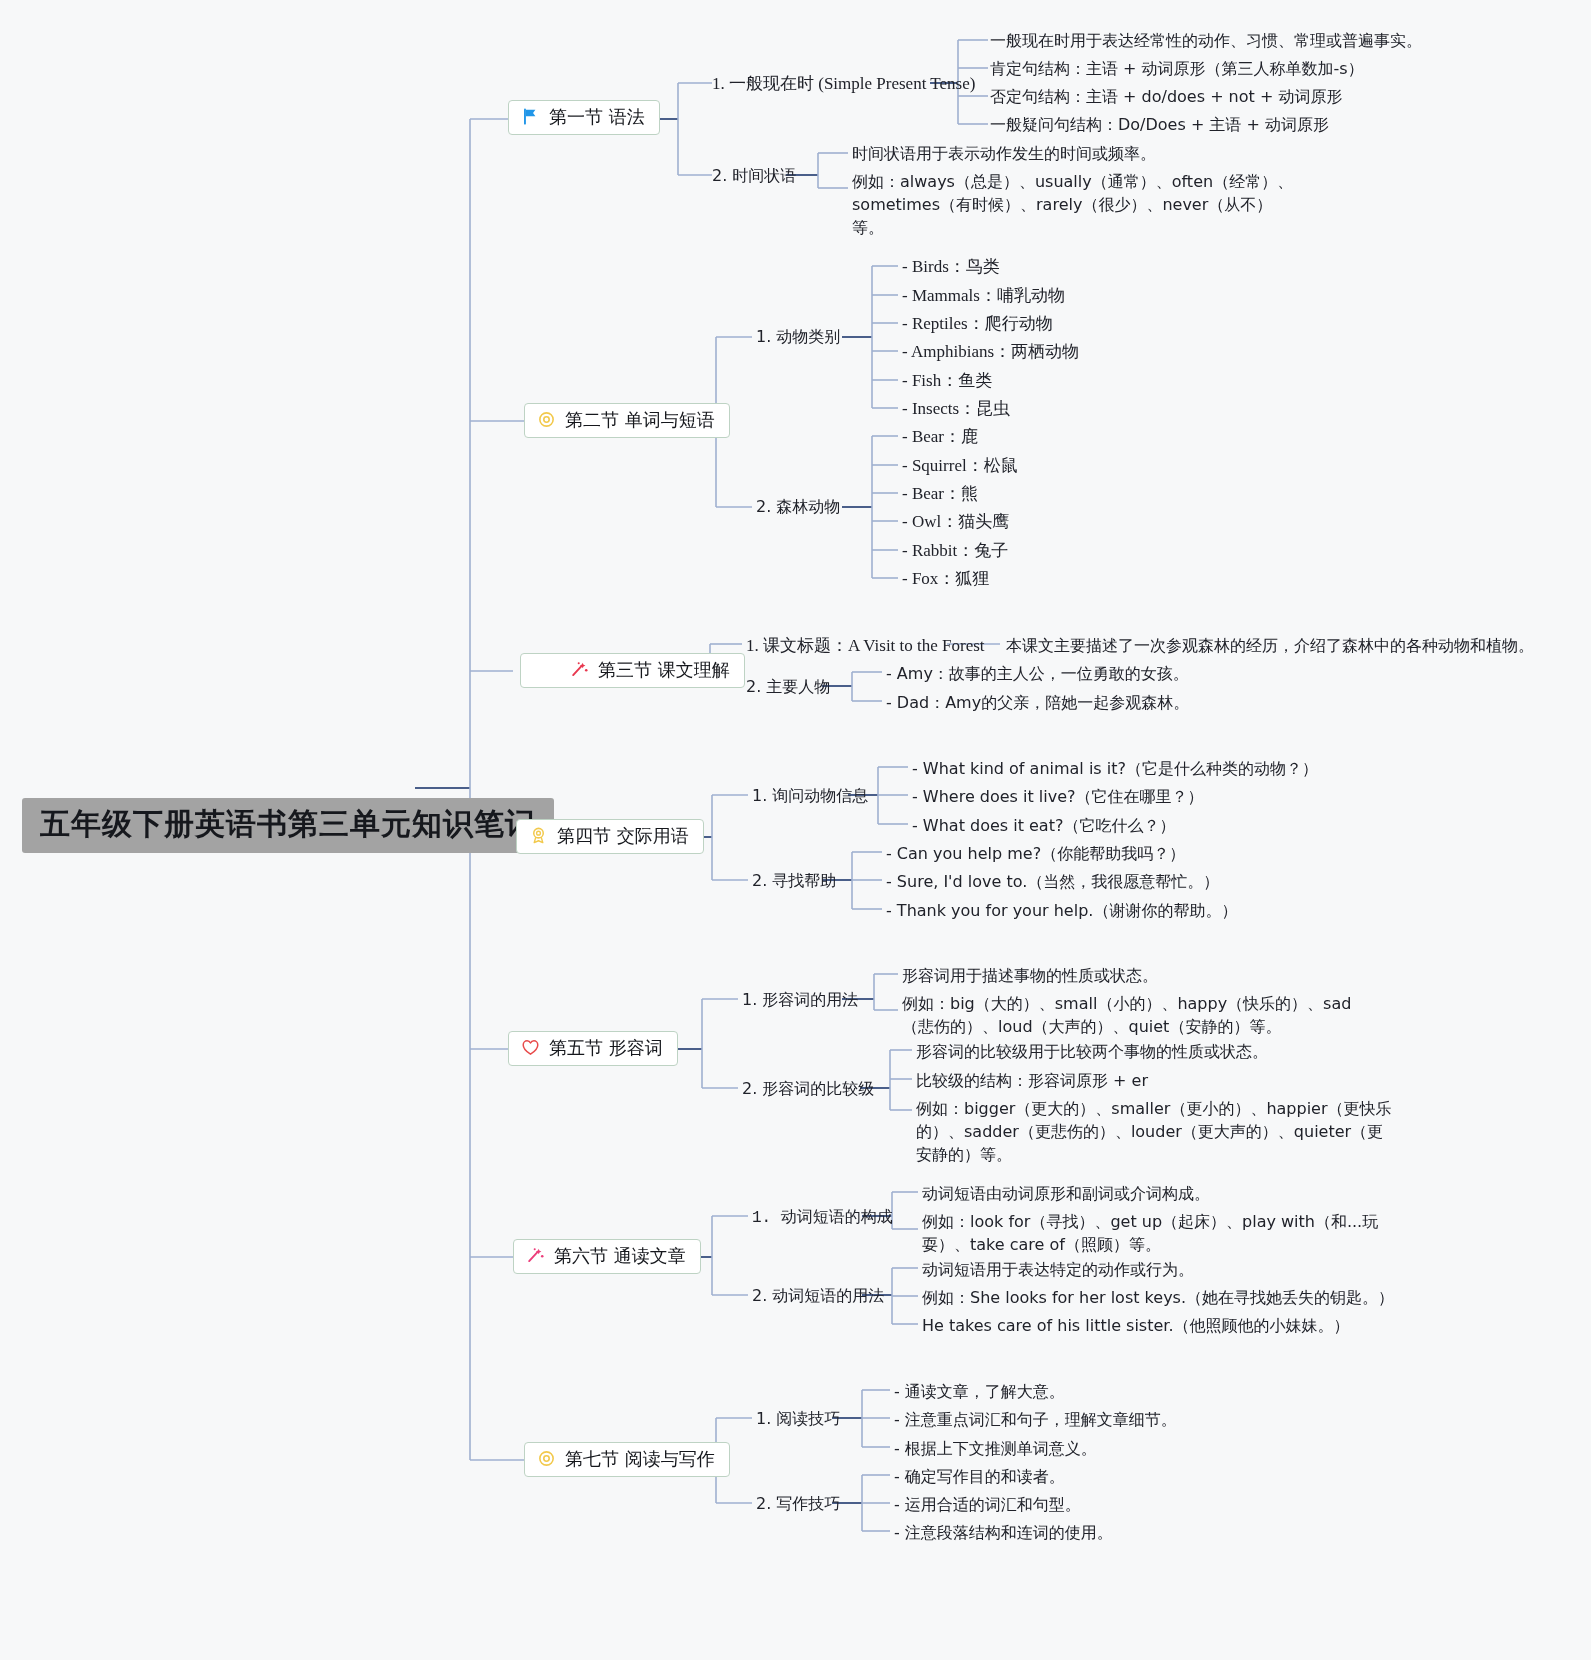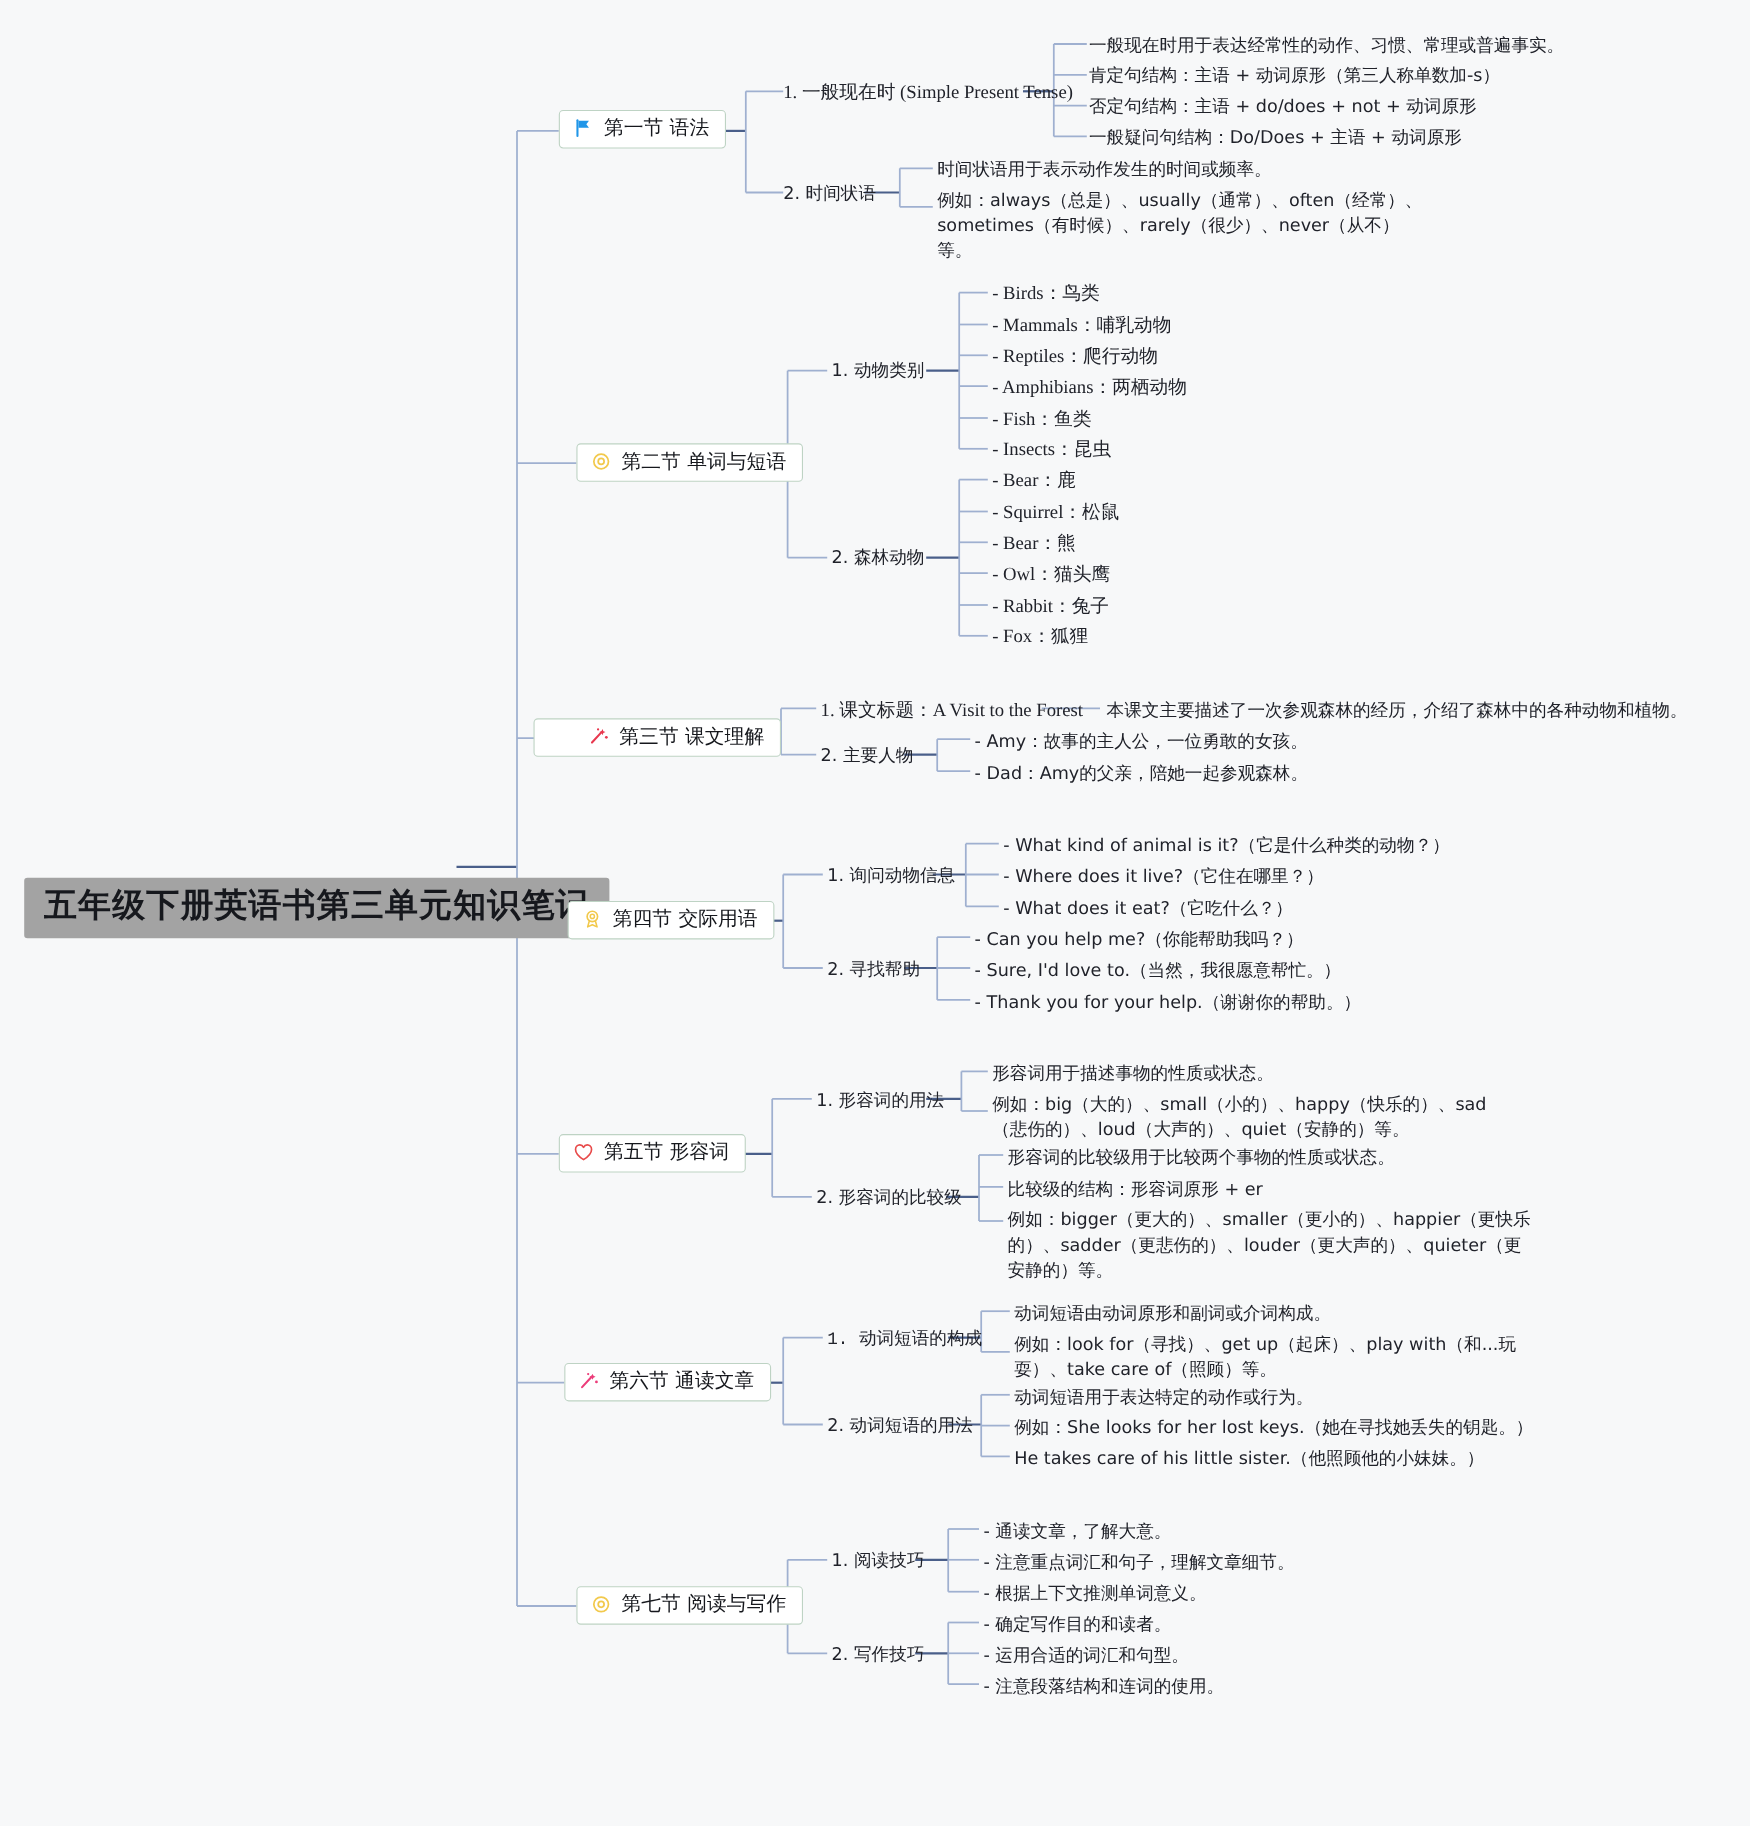--- a/index.html
+++ b/index.html
@@ -274,21 +274,21 @@
   <div class="l2 cjk" style="left:756px; top:497px;">
     <span>2. 森林动物</span>
   </div>
   <div class="leaf nw" style="left:902px; top:425px;"><span>- Bear：鹿</span></div>
   <div class="leaf nw" style="left:902px; top:454px;"><span>- Squirrel：松鼠</span></div>
   <div class="leaf nw" style="left:902px; top:482px;"><span>- Bear：熊</span></div>
   <div class="leaf nw" style="left:902px; top:510px;"><span>- Owl：猫头鹰</span></div>
   <div class="leaf nw" style="left:902px; top:539px;"><span>- Rabbit：兔子</span></div>
   <div class="leaf nw" style="left:902px; top:567px;"><span>- Fox：狐狸</span></div>
 
-  <div class="sec-node" style="left:485px; top:653px;padding-left:48px;">
+  <div class="sec-node" style="left:520px; top:653px;padding-left:48px;">
     <span class="sec-icon">
       <svg width="19" height="19" viewBox="0 0 24 24">
           <path d="M4 19 L15 7" stroke="#e8384f" stroke-width="2.4" stroke-linecap="round"></path>
           <path d="M16 3.5 l1.1 2.4 2.4 1.1 -2.4 1.1 -1.1 2.4 -1.1 -2.4 -2.4 -1.1 2.4 -1.1 z" fill="#e8384f"></path>
           <circle cx="20.5" cy="13" r="1.6" fill="#e8384f"></circle>
           <circle cx="11" cy="4" r="1.3" fill="#e8384f"></circle>
         </svg>
     </span>
     <span>第三节 课文理解</span>
   </div>

